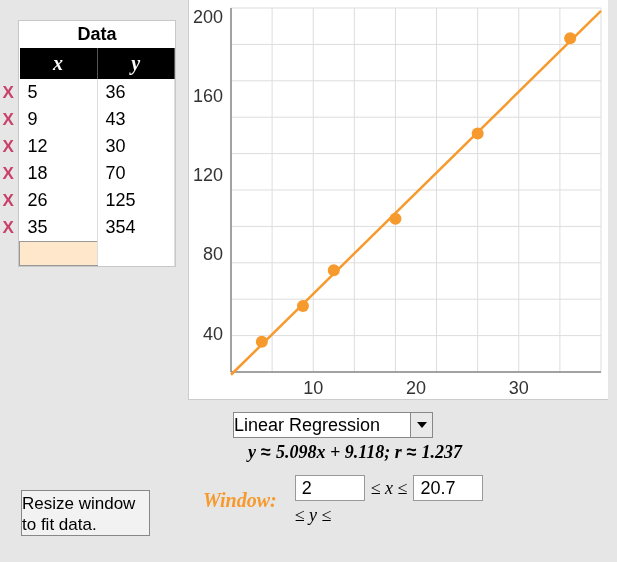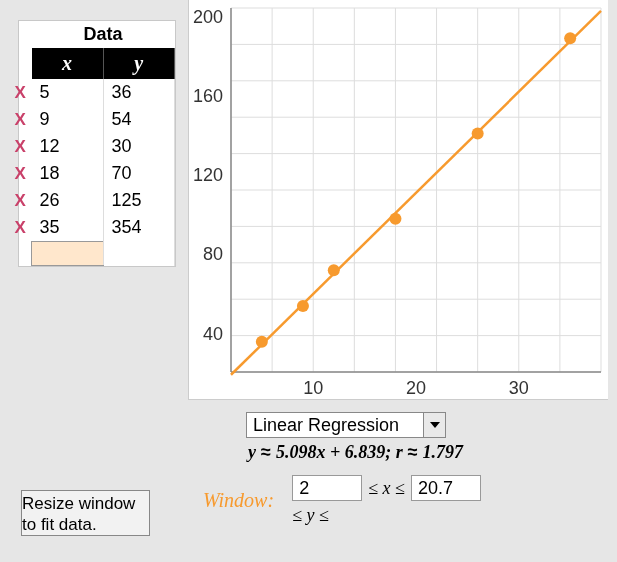--- a/index.html
+++ b/index.html
@@ -11,21 +11,20 @@
       position: relative;
       font-size: 18px;
     }
     .data-panel {
       position: absolute;
       left: 18px;
       top: 20px;
       width: 158px;
       background: #fff;
       border: 1px solid #c8c8c8;
-      padding-left: 12px;
     }
     .data-title {
       text-align: center;
       font-weight: bold;
       padding: 3px 0;
       font-size: 18px;
     }
     .data-table {
       width: 100%;
       border-collapse: collapse;
@@ -67,29 +66,28 @@
       left: 188px;
       top: 0px;
       width: 420px;
       height: 400px;
       background: #fff;
       border-left: 1px solid #ccc;
       border-bottom: 1px solid #ccc;
     }
     .dropdown {
       position: absolute;
-      left: 246px;
+      left: 233px;
       top: 412px;
       width: 200px;
       height: 26px;
       background: #fff;
       border: 1px solid #888;
       display: flex;
       align-items: center;
-      padding-left: 6px;
       font-size: 18px;
       cursor: pointer;
     }
     .dropdown-arrow {
       position: absolute;
       right: 0;
       top: 0;
       width: 22px;
       height: 24px;
       background: #e9e9e9;
@@ -111,21 +109,21 @@
     .window-section {
       position: absolute;
       left: 203px;
       top: 475px;
       display: flex;
       align-items: center;
       gap: 18px;
     }
     .window-label {
       color: #f79a2e;
-      font-weight: normal;
+      font-weight: bold;
       font-size: 20px;
       font-style: italic;
       font-family: "Times New Roman", serif;
     }
     .window-inputs {
       display: grid;
       grid-template-columns: 70px auto 70px;
       gap: 4px 6px;
       align-items: center;
     }
@@ -169,21 +167,21 @@
         <th>y</th>
       </tr>
     </thead>
     <tbody id="data-rows">
         <tr>
           <td>5<span class="delete-x">X</span></td>
           <td>36</td>
         </tr>
         <tr>
           <td>9<span class="delete-x">X</span></td>
-          <td>54</td>
+          <td>43</td>
         </tr>
         <tr>
           <td>12<span class="delete-x">X</span></td>
           <td>30</td>
         </tr>
         <tr>
           <td>18<span class="delete-x">X</span></td>
           <td>70</td>
         </tr>
         <tr>
@@ -248,21 +246,21 @@
 <div class="dropdown">
   <span>Linear Regression</span>
   <span class="dropdown-arrow">
     <svg width="10" height="6">
         <polygon points="0,0 10,0 5,6" fill="#000"></polygon>
       </svg>
   </span>
 </div>
 
 <div class="equation">
-  <span>y</span><span class="approx"> ≈ </span><span>5.098x + 6.839; r</span><span class="approx"> ≈ </span><span>1.797</span>
+  <span>y</span><span class="approx"> ≈ </span><span>5.098x + 9.118; r</span><span class="approx"> ≈ </span><span>1.237</span>
 </div>
 
 <div class="window-section">
   <span class="window-label">Window:</span>
   <div class="window-inputs">
     <input class="win-input" value="2" style="">
     <span class="range-expr">≤ x ≤</span>
     <input class="win-input" value="20.7" style="">
     <span class="range-expr">≤ y ≤</span>
   </div>

